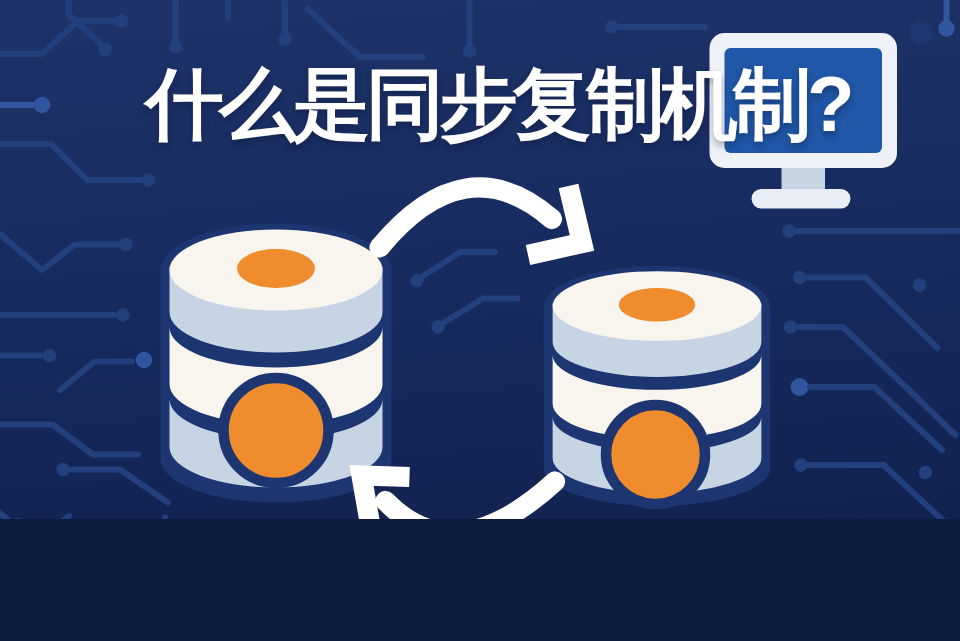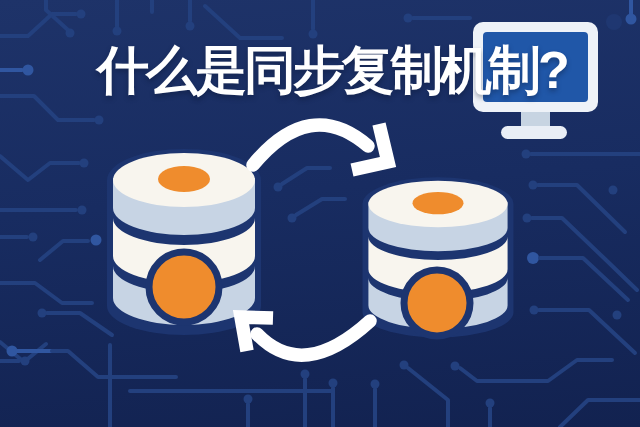--- a/index.html
+++ b/index.html
@@ -4,21 +4,21 @@
 <style>
   :root{
     --bg-top:#1e3369; --bg-mid:#182c61; --bg-bottom:#122250;
     --trace:#23407e; --trace-bright:#3056a0;
     --cream:#f8f5ee; --steel:#c7d4e4; --navy:#1d3570; --orange:#ef8c2d;
     --screen-blue:#2057a8; --monitor-frame:#eef2f8; --monitor-base:#e9eef6; --monitor-neck:#c7d4e2;
     --title-color:#ffffff;
   }
   html,body{margin:0;padding:0;background:#0d1b3f;}
   .stage{
-    position:relative; width:640px; height:427px; overflow:hidden;
+    position:relative; width:640px; height:346px; overflow:hidden;
     background:linear-gradient(175deg, var(--bg-top) 0%, var(--bg-mid) 45%, var(--bg-bottom) 100%);
     font-family:"Liberation Sans","DejaVu Sans",sans-serif;
   }
   .scene-svg{position:absolute; left:0; top:0; width:640px; height:427px; display:block;}
   .page-title{
     position:absolute; left:97px; top:44px;
     font-size:52px; font-weight:900; letter-spacing:-3px; line-height:1;
     color:var(--title-color); white-space:nowrap;
     text-shadow:0 3px 5px rgba(8,16,40,.35);
     z-index:5;

